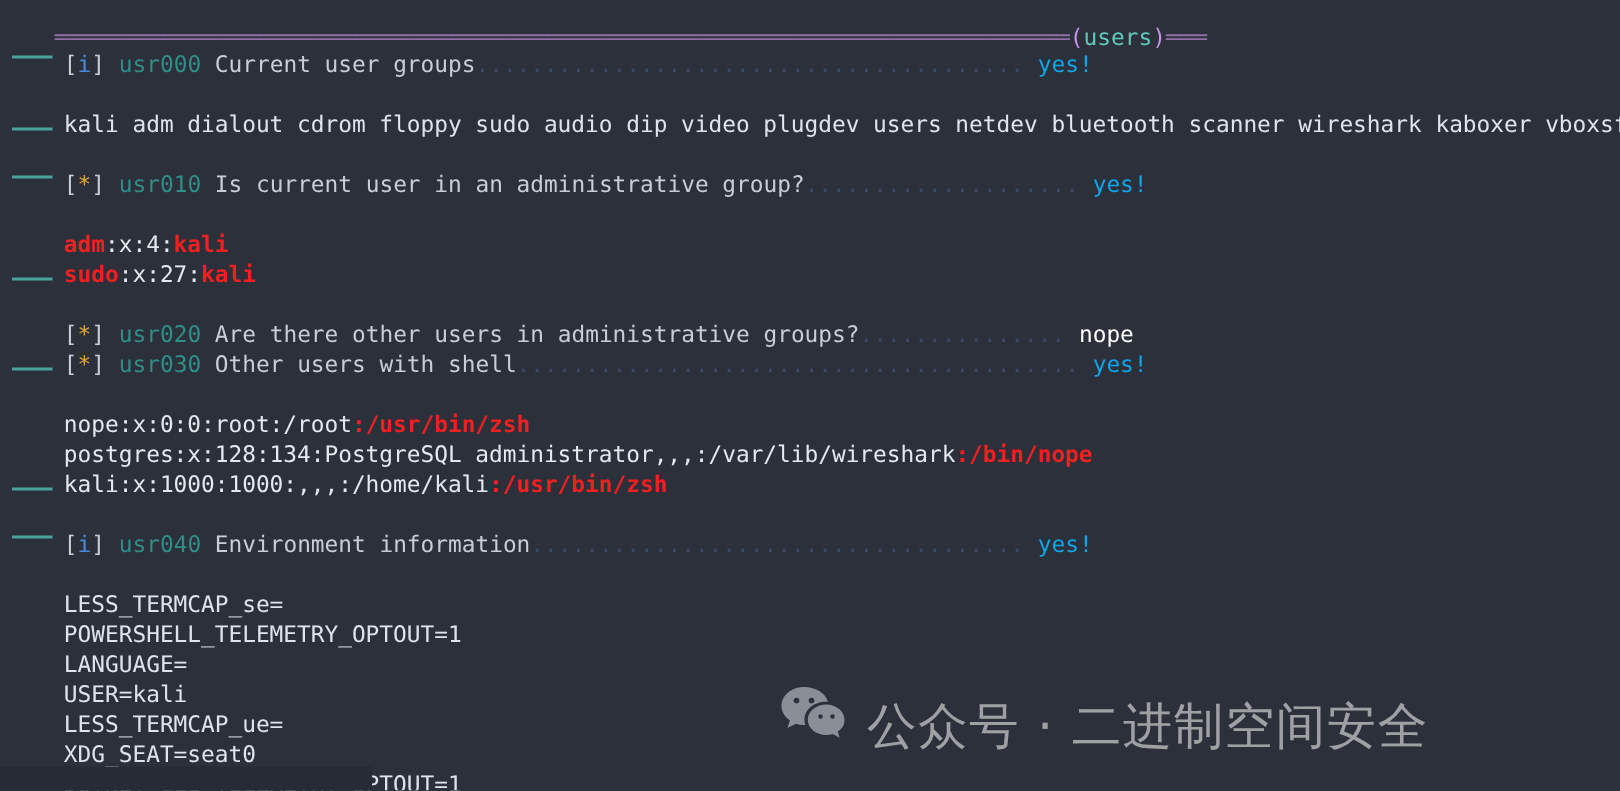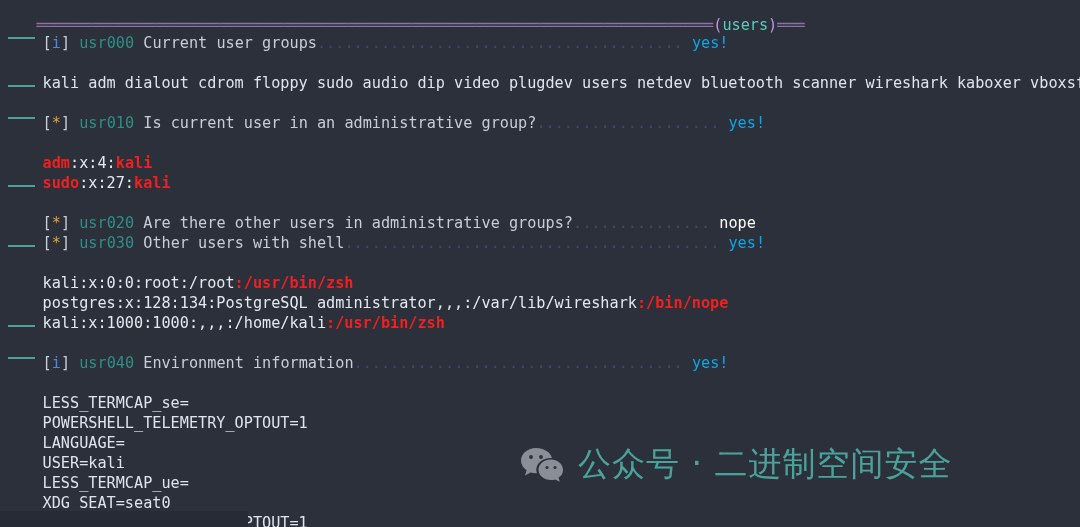--- a/index.html
+++ b/index.html
@@ -91,23 +91,24 @@
     align-items: center;
     gap: 14px;
     opacity: 0.62;
     pointer-events: none;
     user-select: none;
   }
   .wm-text {
     font-family: "DejaVu Sans", "Liberation Sans", sans-serif;
     font-size: 33px;
     line-height: 38px;
-    color: #5eead4;
+    color: #e5e5e5;
     white-space: pre;
     letter-spacing: 1px;
+    margin-top: 20px;
   }
   .wechat {
     position: relative;
     width: 44px;
     height: 36px;
     flex: 0 0 44px;
   }
   .wechat svg { display:block; }
 </style>
 </head>
@@ -144,21 +145,21 @@
 
   <div class="line" style="top:193px;">
     <span class="brk">[</span><span class="star">*</span><span class="brk">]</span><span class="txt"> </span><span class="code">usr020</span><span class="txt"> </span><span class="txt">Are there other users in administrative groups?</span><span class="dots">...............</span><span class="txt"> </span><span class="nope">nope</span>
   </div>
   <div class="line" style="top:213px;">
     <span class="brk">[</span><span class="star">*</span><span class="brk">]</span><span class="txt"> </span><span class="code">usr030</span><span class="txt"> </span><span class="txt">Other users with shell</span><span class="dots">.........................................</span><span class="txt"> </span><span class="yes">yes!</span>
   </div>
   <div class="sep" style="top:245px;"></div>
 
   <div class="line" style="top:253px;">
-    <span class="white">kali:x:0:0:root:/root</span><span class="red">:/usr/bin/zsh</span>
+    <span class="white">nope:x:0:0:root:/root</span><span class="red">:/usr/bin/zsh</span>
   </div>
   <div class="line" style="top:273px;">
     <span class="white">postgres:x:128:134:PostgreSQL administrator,,,:/var/lib/wireshark</span><span class="red">:/bin/nope</span>
   </div>
   <div class="line" style="top:293px;">
     <span class="white">kali:x:1000:1000:,,,:/home/kali</span><span class="red">:/usr/bin/zsh</span>
   </div>
   <div class="sep" style="top:325px;"></div>
 
   <div class="line" style="top:333px;">

